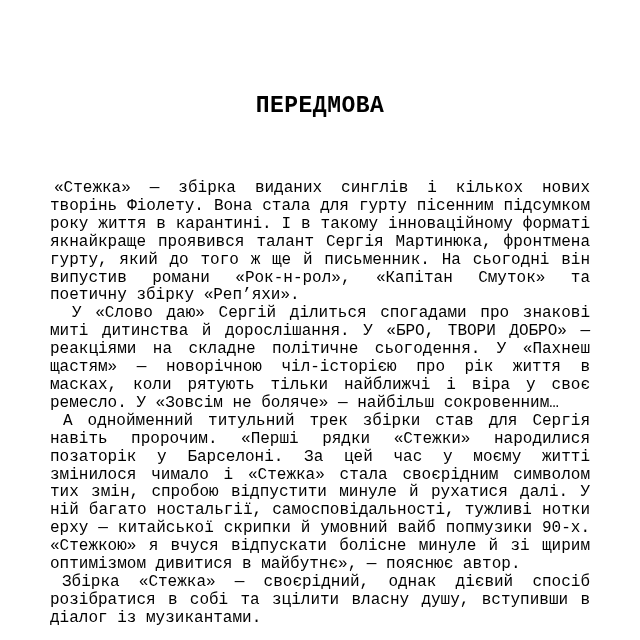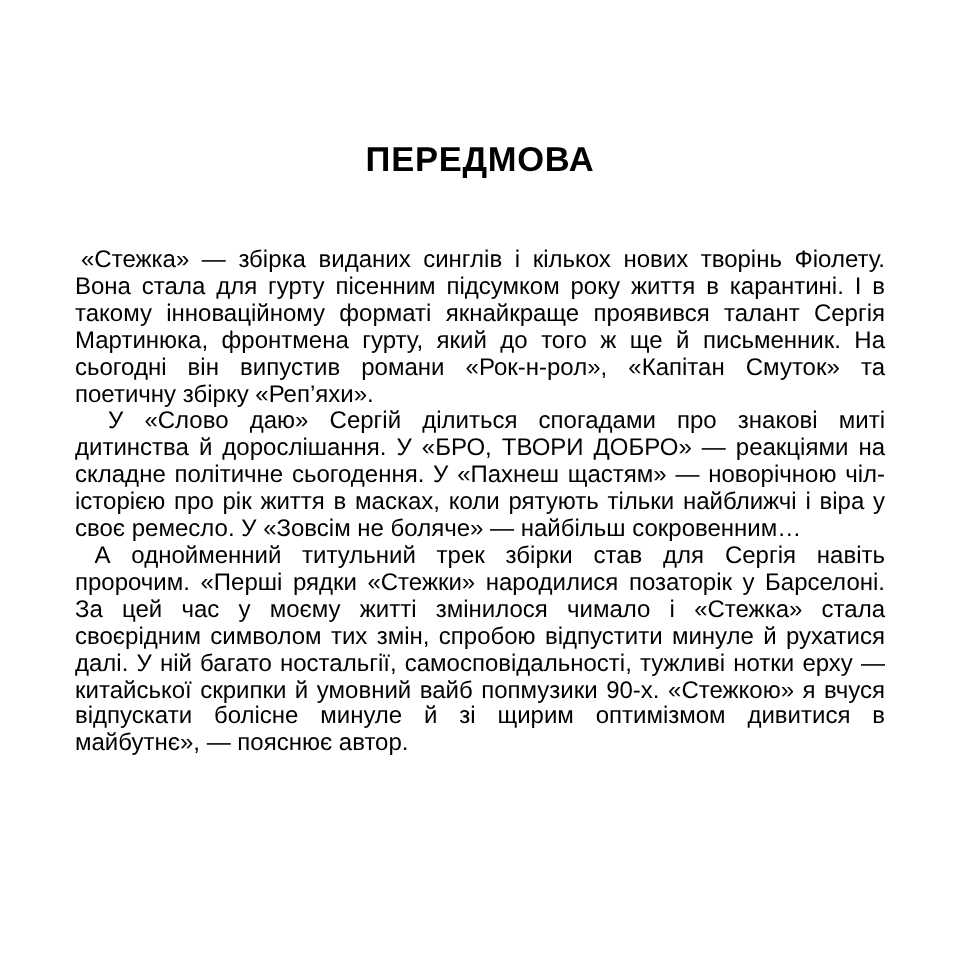--- a/index.html
+++ b/index.html
@@ -6,36 +6,36 @@
     margin: 0;
     padding: 0;
     background: #ffffff;
   }
   .page {
     position: relative;
     width: 640px;
     height: 640px;
     background: #ffffff;
     color: #000000;
-    font-family: Liberation Sans, sans-serif;
+    font-family: Liberation Mono, monospace;
     overflow: hidden;
     box-sizing: border-box;
   }
   .doc-title {
     margin: 0;
     padding-top: 95px;
     text-align: center;
     font-size: 23px;
     line-height: 23px;
     font-weight: bold;
     letter-spacing: 0.5px;
     color: #000000;
   }
   .doc-body {
-    margin: 47px 50px 0 50px;
+    margin: 62px 50px 0 50px;
     width: 540px;
     font-size: 16px;
     line-height: 17.9px;
     text-align: justify;
     text-justify: inter-word;
     color: #000000;
   }
   .doc-body p {
     margin: 0;
     padding: 0;
@@ -48,14 +48,15 @@
 </style>
 </head>
 <body>
 
 <div class="page">
   <h1 class="doc-title">ПЕРЕДМОВА</h1>
   <div class="doc-body">
     <p class="para-1">«Стежка» — збірка виданих синглів і кількох нових творінь Фіолету. Вона стала для гурту пісенним підсумком року життя в карантині. І в такому інноваційному форматі якнайкраще проявився талант Сергія Мартинюка, фронтмена гурту, який до того ж ще й письменник. На сьогодні він випустив романи «Рок-н-рол», «Капітан Смуток» та поетичну збірку «Реп’яхи».</p>
     <p class="para-3">У «Слово даю» Сергій ділиться спогадами про знакові миті дитинства й дорослішання. У «БРО, ТВОРИ ДОБРО» — реакціями на складне політичне сьогодення. У «Пахнеш щастям» — новорічною чіл-історією про рік життя в масках, коли рятують тільки найближчі і віра у своє ремесло. У «Зовсім не боляче» — найбільш сокровенним…</p>
     <p class="para-4">А однойменний титульний трек збірки став для Сергія навіть пророчим. «Перші рядки «Стежки» народилися позаторік у Барселоні. За цей час у моєму житті змінилося чимало і «Стежка» стала своєрідним символом тих змін, спробою відпустити минуле й рухатися далі. У ній багато ностальгії, самосповідальності, тужливі нотки ерху — китайської скрипки й умовний вайб попмузики 90-х. «Стежкою» я вчуся відпускати болісне минуле й зі щирим оптимізмом дивитися в майбутнє», — пояснює автор.</p>
+    <p class="para-5">Збірка «Стежка» — своєрідний, однак дієвий спосіб розібратися в собі та зцілити власну душу, вступивши в діалог із музикантами.</p>
   </div>
 </div>
 
 </body></html>

